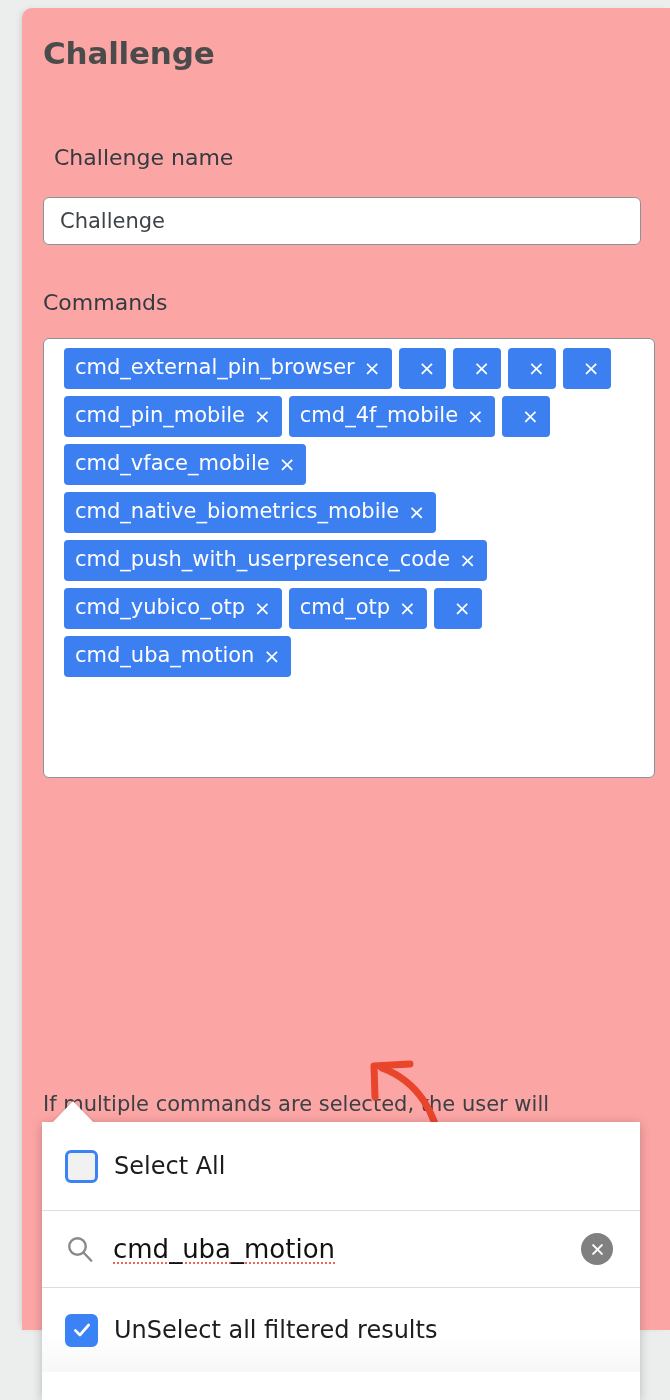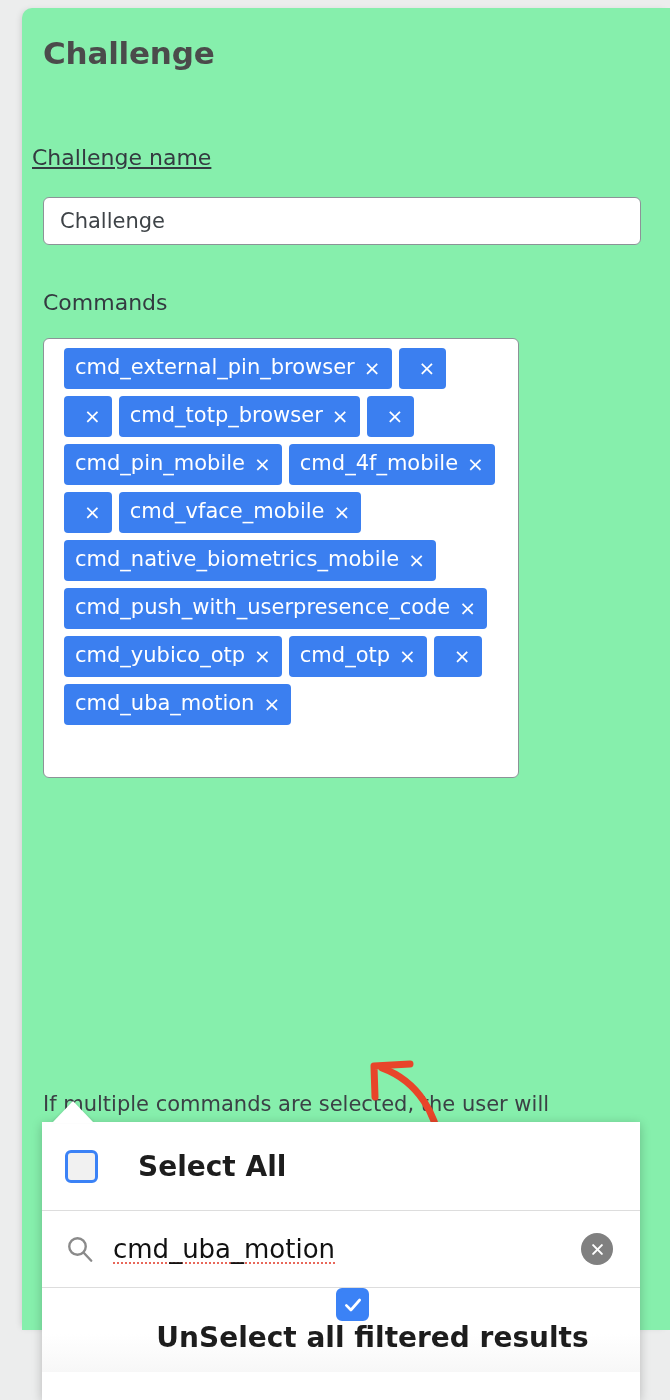--- a/index.html
+++ b/index.html
@@ -15,21 +15,21 @@
     position: relative;
   }
 
   
   #card {
     position: absolute;
     left: 22px;
     top: 8px;
     width: 648px;
     height: 1322px;
-    background: #86efac;
+    background: #fca5a5;
     border-top-left-radius: 10px;
     box-shadow: -3px 0 7px -3px rgba(0,0,0,0.16);
     box-sizing: border-box;
     overflow: hidden;
   }
 
   #page-title {
     position: absolute;
     left: 21px;
     top: 27px;
@@ -38,21 +38,21 @@
     color: #4b4b4b;
     letter-spacing: -0.2px;
   }
 
   .field-label {
     position: absolute;
     font-size: 22px;
     color: #343a40;
     font-weight: 400;
   }
-  #label-challenge-name { left: 10px; top: 137px; text-decoration: underline; }
+  #label-challenge-name { left: 32px; top: 137px; }
   #label-commands       { left: 21px; top: 282px; }
 
   
   #challenge-name-input {
     position: absolute;
     left: 21px;
     top: 189px;
     width: 598px;
     height: 48px;
     box-sizing: border-box;
@@ -64,21 +64,21 @@
     color: #3e4347;
     padding: 0 16px;
     outline: none;
   }
 
   
   #commands-box {
     position: absolute;
     left: 21px;
     top: 330px;
-    width: 476px;
+    width: 612px;
     height: 440px;
     box-sizing: border-box;
     border: 1px solid #8c9397;
     border-radius: 6px;
     background: #ffffff;
     padding: 9px 10px 9px 20px;
   }
   #commands-tag-list {
     display: flex;
     flex-wrap: wrap;
@@ -161,21 +161,20 @@
     box-sizing: border-box;
     border-bottom: 1px solid #dddddd;
   }
   #dd-select-all-row { height: 89px; padding-left: 23px; }
   #dd-search-row     { height: 77px; padding-left: 23px; }
   #dd-unselect-row   {
     height: 84px;
     padding-left: 23px;
     border-bottom: none;
     background: linear-gradient(to bottom, #ffffff 55%, #f7f7f7 100%);
-    flex-direction: column;
   }
 
   .checkbox {
     width: 33px; height: 33px;
     box-sizing: border-box;
     border-radius: 6px;
     flex: 0 0 auto;
     cursor: pointer;
     display: flex;
     align-items: center;
@@ -187,24 +186,24 @@
   }
   .checkbox.checked {
     border: 3px solid #3b82f6;
     background: #3b82f6;
   }
   .checkbox .tick {
     width: 20px; height: 20px;
     display: block;
   }
   .dd-row-label {
-    margin-left: 40px;
-    font-size: 28px;
+    margin-left: 16px;
+    font-size: 24px;
     color: #1d1d1d;
-    font-weight: 700;
+    font-weight: 400;
   }
 
   #dd-search-icon {
     width: 30px; height: 30px;
     flex: 0 0 auto;
     color: #8a8a8a;
   }
   #dd-search-text {
     margin-left: 18px;
     font-size: 26px;
@@ -255,21 +254,20 @@
           <span class="tag-label">cmd_external_pin_browser</span>
           <span class="tag-remove">×</span>
         </div>
         <div class="tag">
           <span class="tag-remove">×</span>
         </div>
         <div class="tag">
           <span class="tag-remove">×</span>
         </div>
         <div class="tag">
-          <span class="tag-label">cmd_totp_browser</span>
           <span class="tag-remove">×</span>
         </div>
         <div class="tag">
           <span class="tag-remove">×</span>
         </div>
         <div class="tag">
           <span class="tag-label">cmd_pin_mobile</span>
           <span class="tag-remove">×</span>
         </div>
         <div class="tag">

